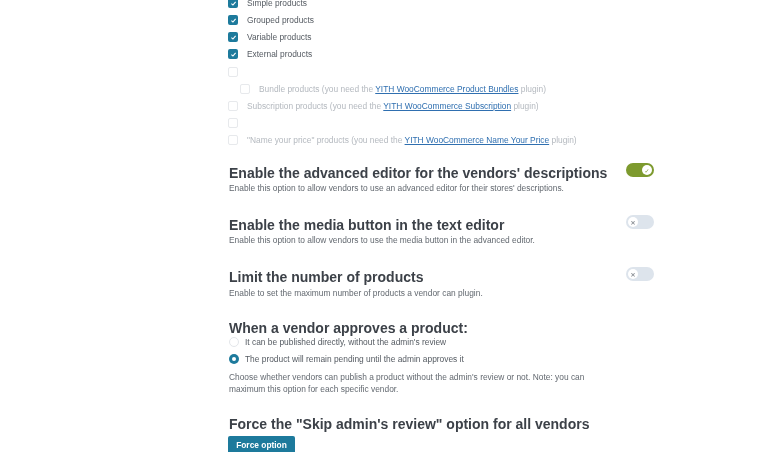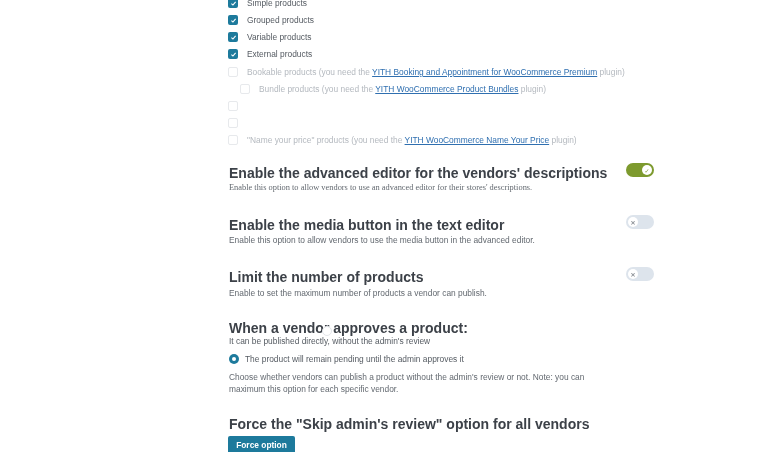--- a/index.html
+++ b/index.html
@@ -65,57 +65,57 @@
   <span class="cb checked">
       <svg viewBox="0 0 10 10">
         <path d="M2 5.2 L4.2 7.2 L8 2.8" stroke="#fff" stroke-width="1.6" fill="none"></path>
       </svg>
     </span>
   <span class="cb-label">External products</span>
 </div>
 
 <div class="cb-row" style="top:65px;">
   <span class="cb disabled"></span>
-  <span class="cb-label muted"><span>Bookable products (you need the </span><a>YITH Booking and Appointment for WooCommerce Premium</a><span> plugin)</span></span>
 </div>
 <div class="cb-row" style="top:82px;margin-left:12px;">
   <span class="cb disabled"></span>
   <span class="cb-label muted"><span>Bundle products (you need the </span><a>YITH WooCommerce Product Bundles</a><span> plugin)</span></span>
 </div>
 <div class="cb-row" style="top:99px;">
   <span class="cb disabled"></span>
+  <span class="cb-label muted"><span>Subscription products (you need the </span><a>YITH WooCommerce Subscription</a><span> plugin)</span></span>
 </div>
 <div class="cb-row" style="top:116px;">
   <span class="cb disabled"></span>
 </div>
 <div class="cb-row" style="top:133px;">
   <span class="cb disabled"></span>
   <span class="cb-label muted"><span>"Name your price" products (you need the </span><a>YITH WooCommerce Name Your Price</a><span> plugin)</span></span>
 </div>
 
 <div class="opt-title" style="top:165px;">Enable the advanced editor for the vendors' descriptions</div>
 <div class="toggle on" style="top:163px;">
   <span class="knob">✓</span>
 </div>
-<div class="opt-desc" style="top:182px;font-family:Liberation Serif, serif;">Enable this option to allow vendors to use an advanced editor for their stores' descriptions.</div>
+<div class="opt-desc" style="top:182px;">Enable this option to allow vendors to use an advanced editor for their stores' descriptions.</div>
 
 <div class="opt-title" style="top:217px;">Enable the media button in the text editor</div>
 <div class="toggle off" style="top:215px;">
   <span class="knob">✕</span>
 </div>
 <div class="opt-desc" style="top:234px;">Enable this option to allow vendors to use the media button in the advanced editor.</div>
 
 <div class="opt-title" style="top:269px;">Limit the number of products</div>
 <div class="toggle off" style="top:267px;">
   <span class="knob">✕</span>
 </div>
-<div class="opt-desc" style="top:287px;">Enable to set the maximum number of products a vendor can publish.</div>
+<div class="opt-desc" style="top:287px;">Enable to set the maximum number of products a vendor can plugin.</div>
 
 <div class="opt-title" style="top:320px;">When a vendor approves a product:</div>
-<div class="radio-row" style="top:326px;flex-direction:column;">
+<div class="radio-row" style="top:335px;">
   <span class="radio off"></span>
   <span class="radio-label">It can be published directly, without the admin's review</span>
 </div>
 <div class="radio-row" style="top:352px;">
   <span class="radio on"></span>
   <span class="radio-label">The product will remain pending until the admin approves it</span>
 </div>
 <div class="opt-desc" style="top:371px;">Choose whether vendors can publish a product without the admin's review or not. Note: you can</div>
 <div class="opt-desc" style="top:383px;">maximum this option for each specific vendor.</div>
 

